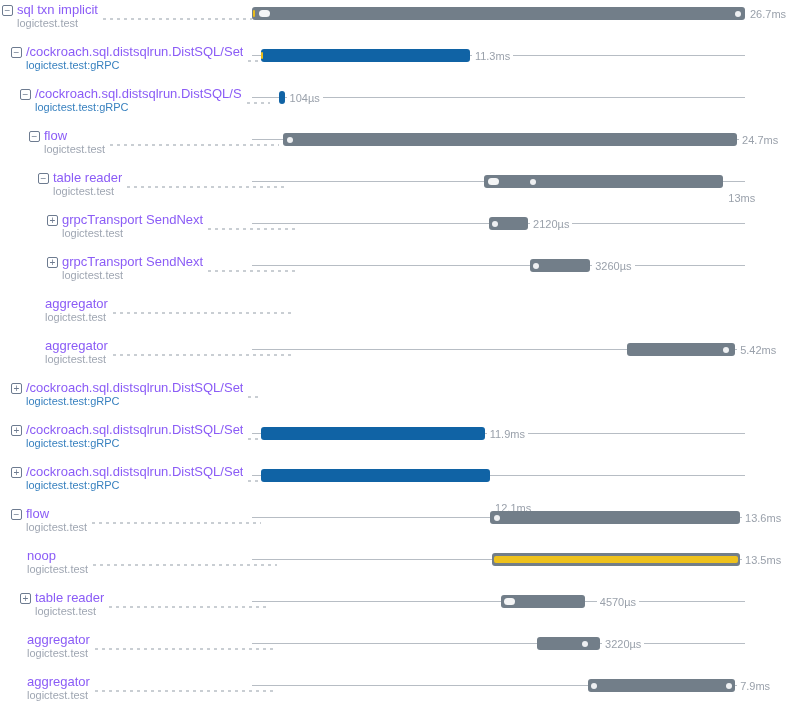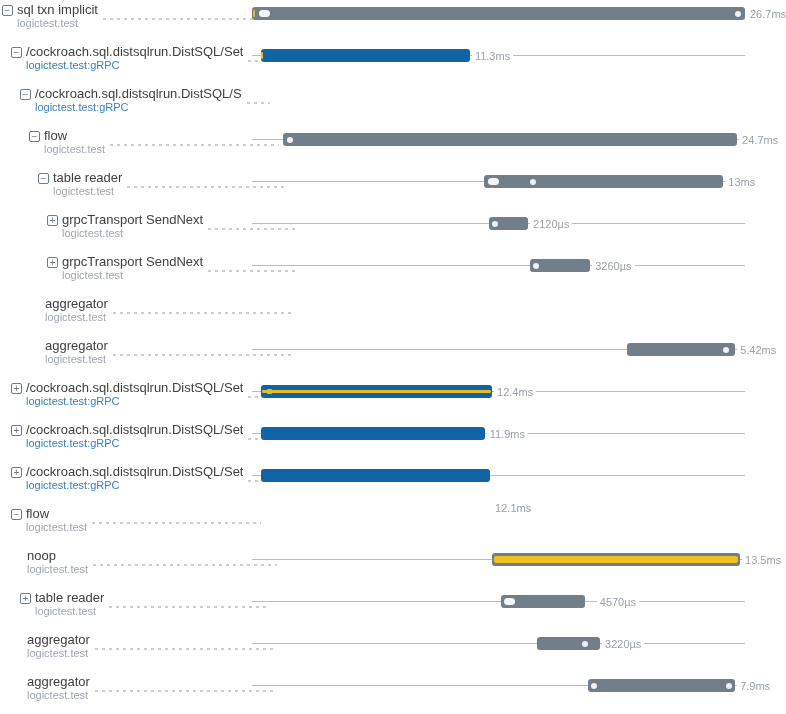--- a/index.html
+++ b/index.html
@@ -2,21 +2,21 @@
 <html><head>
 <meta charset="utf-8">
 <style>
   html,body{margin:0;padding:0;background:#ffffff;}
   body{width:786px;height:714px;overflow:hidden;font-family:"Liberation Sans",sans-serif;}
   #trace{width:786px;height:714px;}
   .row{position:relative;height:42px;width:786px;}
   .label-area{position:absolute;left:0;top:2px;width:252px;height:38px;display:flex;align-items:flex-start;overflow:hidden;}
   .toggle{flex:0 0 auto;width:11px;height:11px;border:1px solid #6d7b90;border-radius:2px;color:#6d7b90;font-size:10px;line-height:10px;text-align:center;margin:3px 4px 0 0;box-sizing:border-box;cursor:pointer;}
   .texts{flex:0 1 auto;min-width:0;}
-  .title{font-size:13px;line-height:15px;color:#404040;white-space:nowrap;overflow:hidden;}
+  .title{font-size:13px;line-height:15px;color:#8b5cf6;white-space:nowrap;overflow:hidden;}
   .subtitle{font-size:11px;line-height:12px;color:#9fa6b2;white-space:nowrap;overflow:hidden;}
   .subtitle.grpc{color:#3780bf;}
   .dash-filler{flex:1 1 0;min-width:0;height:2px;margin-top:16px;margin-left:5px;margin-right:2px;
     background:repeating-linear-gradient(90deg,#c9ced3 0 3px,transparent 3px 7px);}
   .track{position:absolute;left:252px;top:0;width:493px;height:42px;}
   .baseline{position:absolute;left:0;width:100%;top:13px;height:1px;background:#b7bdc4;}
   .bar{position:absolute;top:7px;height:13px;border-radius:3px;box-sizing:border-box;}
   .bar.gray{background:#727e89;}
   .bar.blue{background:#1063a5;}
   .stripe-thin{position:absolute;left:1px;right:1px;top:5px;height:3px;background:#e9bc1b;border-radius:1px;}
@@ -70,20 +70,25 @@
     </div>
     <div class="row">
       <div class="label-area" style="padding-left: 20px;">
         <span class="toggle">−</span>
         <div class="texts">
           <div class="title">/cockroach.sql.distsqlrun.DistSQL/S</div>
           <div class="subtitle grpc">logictest.test:gRPC</div>
         </div>
         <div class="dash-filler"></div>
       </div>
+      <div class="track">
+        <div class="baseline"></div>
+        <div class="bar blue" style="left: 5.5%; width: 1.1%;"></div>
+        <div class="duration" style="left: calc(6.6% + 2px);">104µs</div>
+      </div>
     </div>
     <div class="row">
       <div class="label-area" style="padding-left: 29px;">
         <span class="toggle">−</span>
         <div class="texts">
           <div class="title">flow</div>
           <div class="subtitle">logictest.test</div>
         </div>
         <div class="dash-filler"></div>
       </div>
@@ -103,21 +108,21 @@
           <div class="subtitle">logictest.test</div>
         </div>
         <div class="dash-filler"></div>
       </div>
       <div class="track">
         <div class="baseline"></div>
         <div class="bar gray" style="left: 47.1%; width: 48.5%;">
           <div class="marker pill" style="left: 1.5%;"></div>
           <div class="marker dot" style="left: 19%;"></div>
         </div>
-        <div class="duration" style="left: calc(95.6% + 2px);">13ms</div>
+        <div class="duration" style="left: calc(95.6% + 2px); margin-top: 16px;">13ms</div>
       </div>
     </div>
     <div class="row">
       <div class="label-area" style="padding-left: 47px;">
         <span class="toggle">+</span>
         <div class="texts">
           <div class="title">grpcTransport SendNext</div>
           <div class="subtitle">logictest.test</div>
         </div>
         <div class="dash-filler"></div>
@@ -174,28 +179,20 @@
     </div>
     <div class="row">
       <div class="label-area" style="padding-left: 11px;">
         <span class="toggle">+</span>
         <div class="texts">
           <div class="title">/cockroach.sql.distsqlrun.DistSQL/Set</div>
           <div class="subtitle grpc">logictest.test:gRPC</div>
         </div>
         <div class="dash-filler"></div>
       </div>
-      <div class="track">
-        <div class="baseline"></div>
-        <div class="bar blue" style="left: 1.8%; width: 46.9%;">
-          <div class="stripe-thin"></div>
-          <div class="marker square" style="left: 2.5%;"></div>
-        </div>
-        <div class="duration" style="left: calc(48.7% + 2px);">12.4ms</div>
-      </div>
     </div>
     <div class="row">
       <div class="label-area" style="padding-left: 11px;">
         <span class="toggle">+</span>
         <div class="texts">
           <div class="title">/cockroach.sql.distsqlrun.DistSQL/Set</div>
           <div class="subtitle grpc">logictest.test:gRPC</div>
         </div>
         <div class="dash-filler"></div>
       </div>
@@ -221,20 +218,27 @@
       </div>
     </div>
     <div class="row">
       <div class="label-area" style="padding-left: 11px;">
         <span class="toggle">−</span>
         <div class="texts">
           <div class="title">flow</div>
           <div class="subtitle">logictest.test</div>
         </div>
         <div class="dash-filler"></div>
+      </div>
+      <div class="track">
+        <div class="baseline"></div>
+        <div class="bar gray" style="left: 48.3%; width: 50.7%;">
+          <div class="marker dot" style="left: 1.6%;"></div>
+        </div>
+        <div class="duration" style="left: calc(99% + 2px);">13.6ms</div>
       </div>
     </div>
     <div class="row">
       <div class="label-area" style="padding-left: 27px;">
         <div class="texts">
           <div class="title">noop</div>
           <div class="subtitle">logictest.test</div>
         </div>
         <div class="dash-filler"></div>
       </div>

